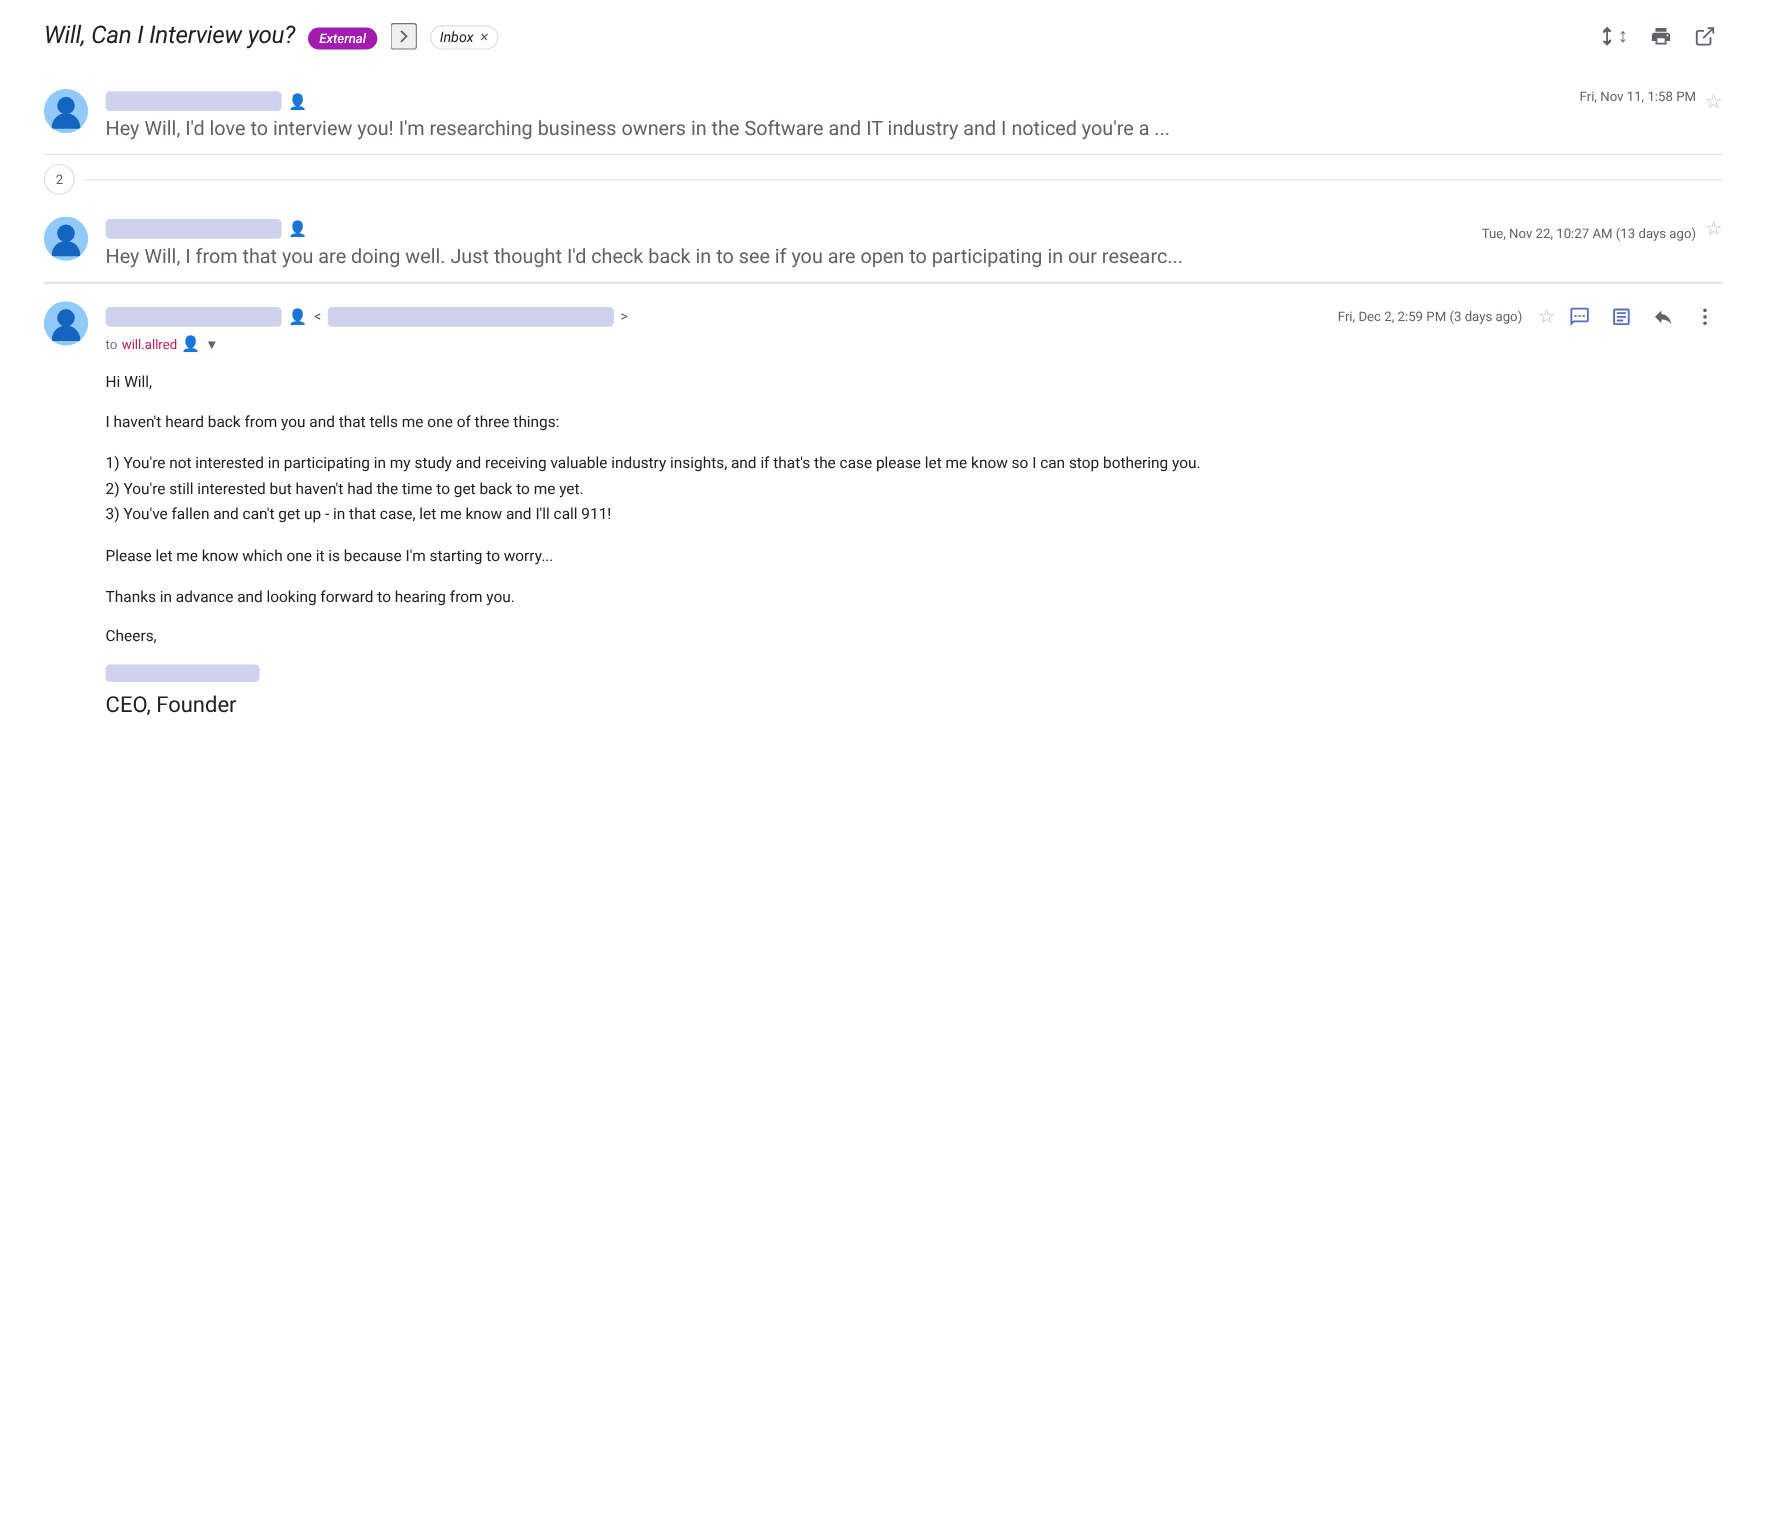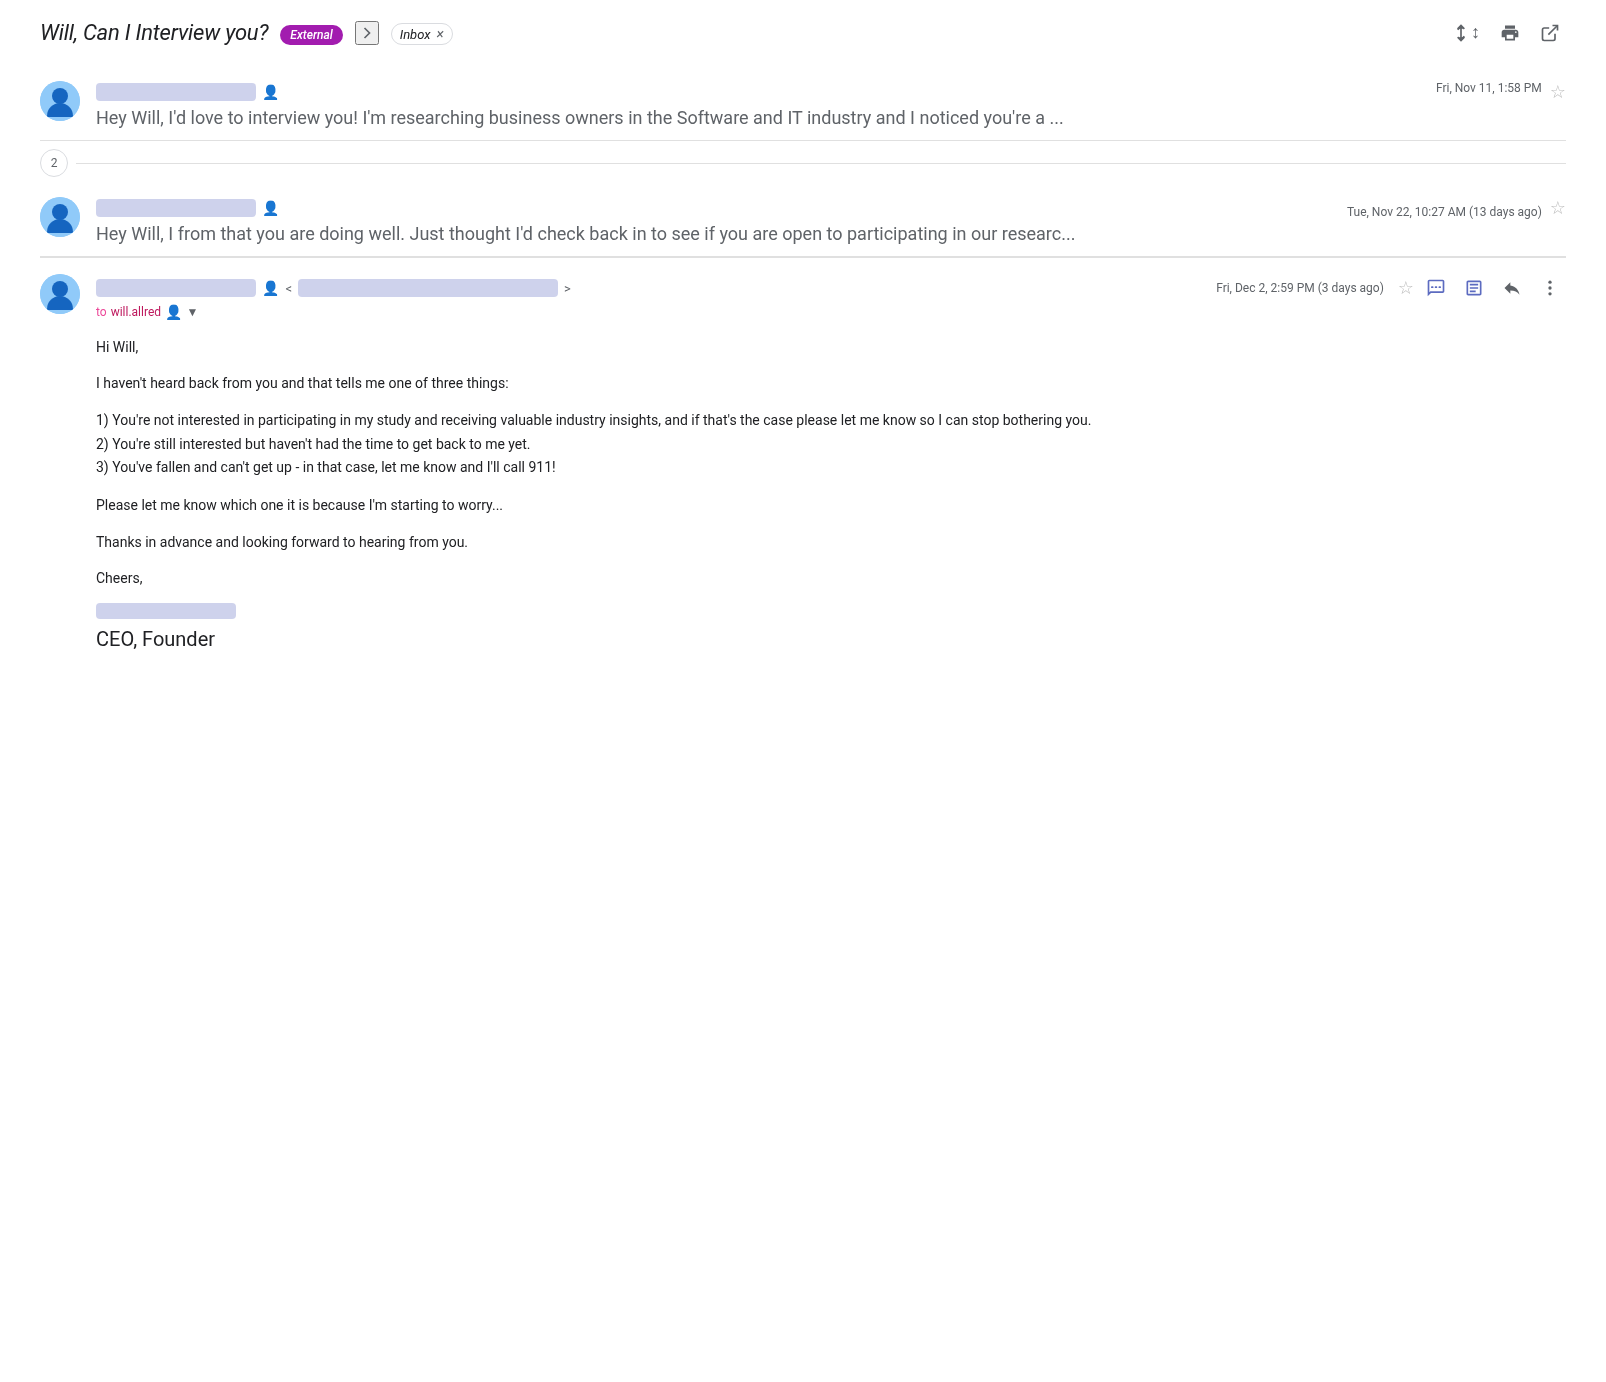--- a/index.html
+++ b/index.html
@@ -260,21 +260,21 @@
       font-size: 12px;
       color: #5f6368;
       display: flex;
       align-items: center;
       gap: 4px;
       margin-bottom: 16px;
       padding-left: 56px;
     }
 
     .to-label {
-      color: #ec4899;
+      color: #737373;
     }
 
     .to-name {
       color: #be185d;
     }
 
     .dropdown-arrow {
       cursor: pointer;
       color: #5f6368;
       font-size: 12px;

